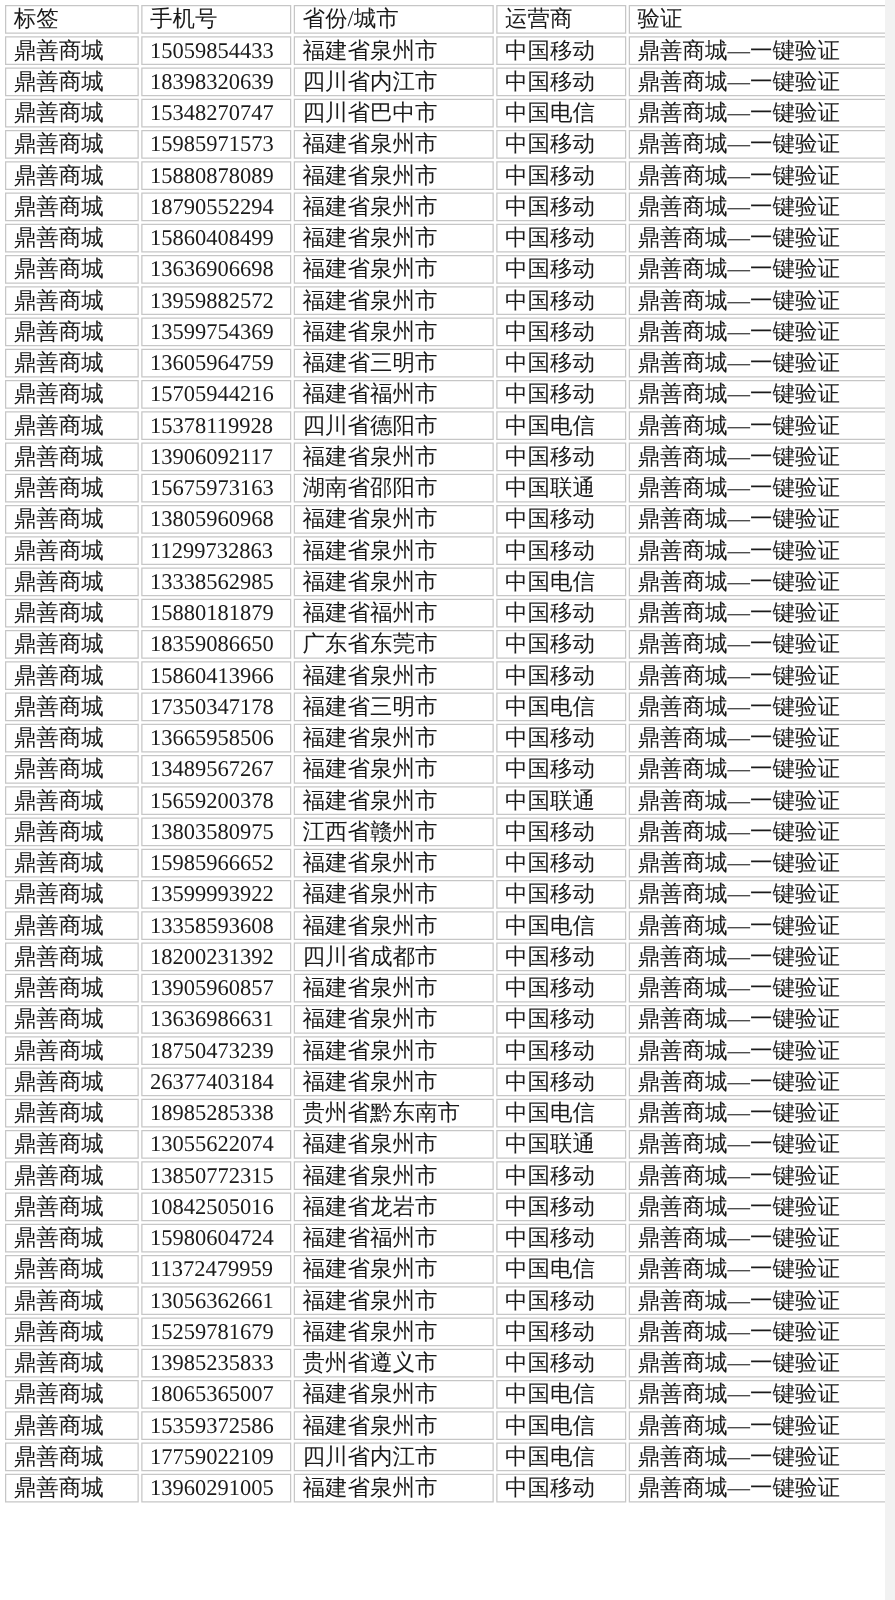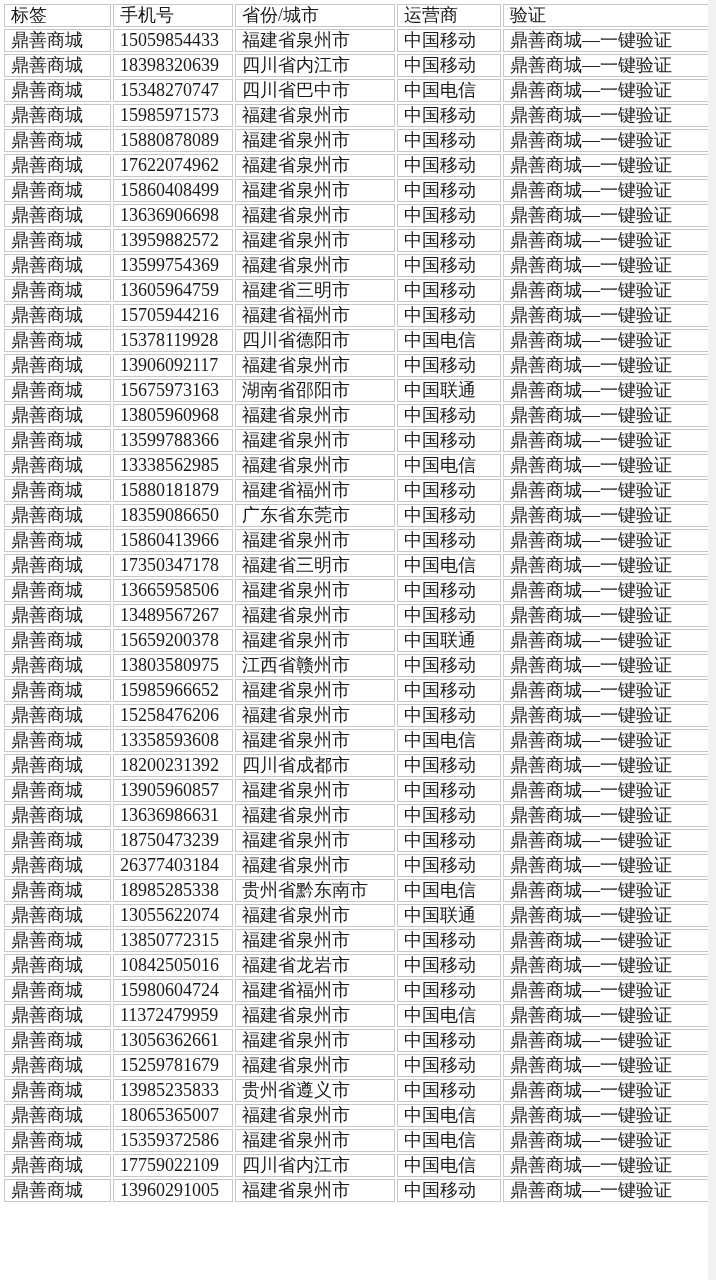--- a/index.html
+++ b/index.html
@@ -108,21 +108,21 @@
   </tr>
         <tr>
     <td>鼎善商城</td>
     <td>15880878089</td>
     <td>福建省泉州市</td>
     <td>中国移动</td>
     <td>鼎善商城—一键验证</td>
   </tr>
         <tr>
     <td>鼎善商城</td>
-    <td>17622074962</td>
+    <td>18790552294</td>
     <td>福建省泉州市</td>
     <td>中国移动</td>
     <td>鼎善商城—一键验证</td>
   </tr>
         <tr>
     <td>鼎善商城</td>
     <td>15860408499</td>
     <td>福建省泉州市</td>
     <td>中国移动</td>
     <td>鼎善商城—一键验证</td>
@@ -185,21 +185,21 @@
   </tr>
         <tr>
     <td>鼎善商城</td>
     <td>13805960968</td>
     <td>福建省泉州市</td>
     <td>中国移动</td>
     <td>鼎善商城—一键验证</td>
   </tr>
         <tr>
     <td>鼎善商城</td>
-    <td>13599788366</td>
+    <td>11299732863</td>
     <td>福建省泉州市</td>
     <td>中国移动</td>
     <td>鼎善商城—一键验证</td>
   </tr>
         <tr>
     <td>鼎善商城</td>
     <td>13338562985</td>
     <td>福建省泉州市</td>
     <td>中国电信</td>
     <td>鼎善商城—一键验证</td>
@@ -262,21 +262,21 @@
   </tr>
         <tr>
     <td>鼎善商城</td>
     <td>15985966652</td>
     <td>福建省泉州市</td>
     <td>中国移动</td>
     <td>鼎善商城—一键验证</td>
   </tr>
         <tr>
     <td>鼎善商城</td>
-    <td>15258476206</td>
+    <td>13599993922</td>
     <td>福建省泉州市</td>
     <td>中国移动</td>
     <td>鼎善商城—一键验证</td>
   </tr>
         <tr>
     <td>鼎善商城</td>
     <td>13358593608</td>
     <td>福建省泉州市</td>
     <td>中国电信</td>
     <td>鼎善商城—一键验证</td>

